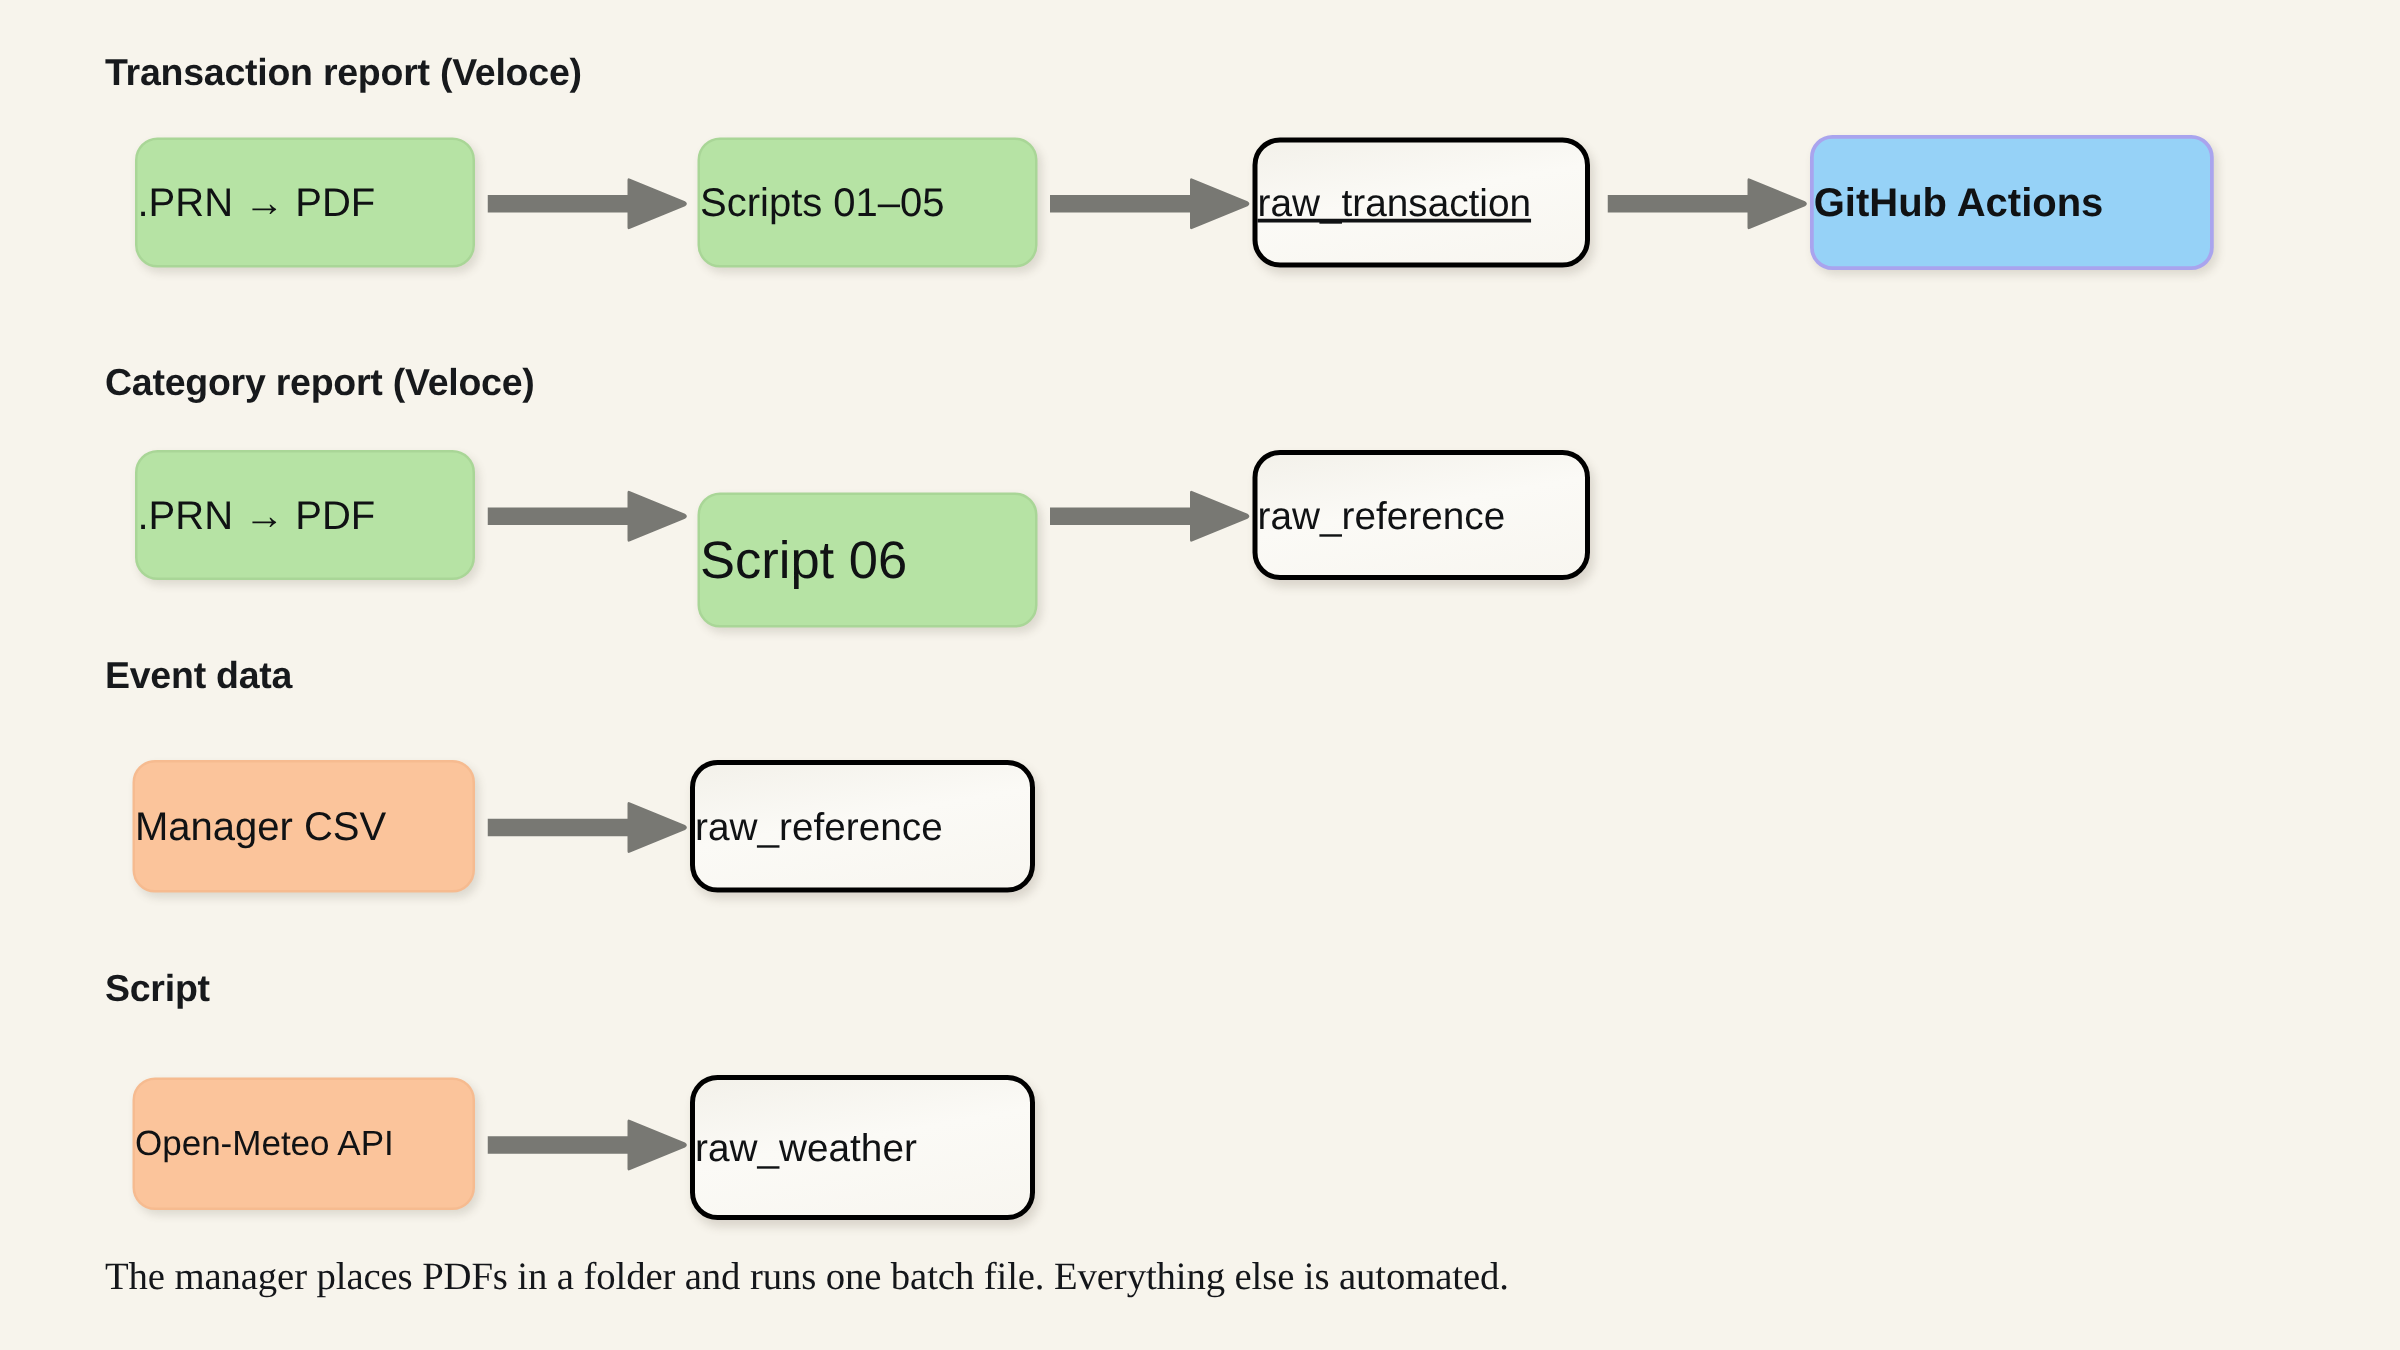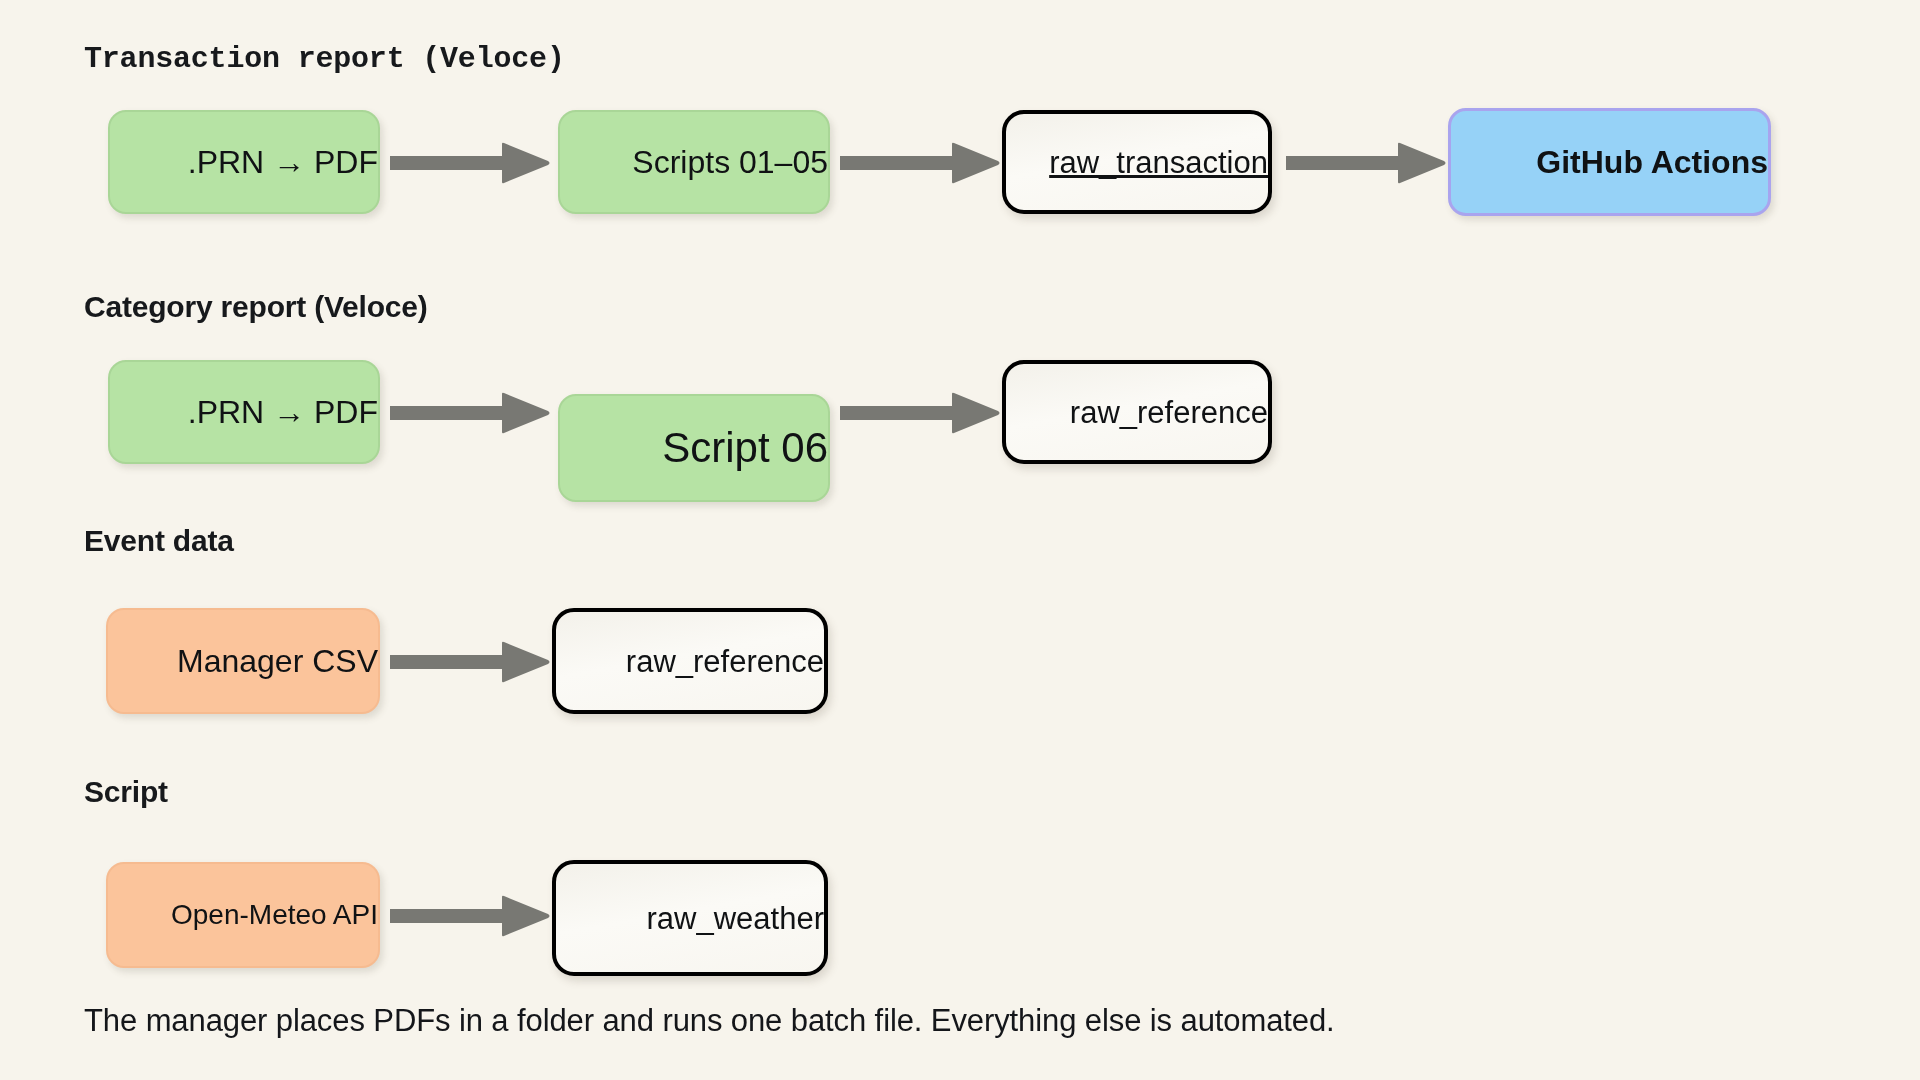--- a/index.html
+++ b/index.html
@@ -32,27 +32,26 @@
     letter-spacing: -0.2px;
     white-space: nowrap;
   }
 
   
   .node {
     position: absolute;
     box-sizing: border-box;
     display: flex;
     align-items: center;
-    justify-content: flex-end;
+    justify-content: flex-start;
     border-radius: 18px;
     color: #101214;
     white-space: nowrap;
     font-family: "Liberation Sans", sans-serif;
     line-height: 1;
-    padding-left: 28px;
   }
 
   .node.green {
     background: #b6e3a4;
     border: 2px solid #a9d697;
     box-shadow: 3px 4px 7px rgba(90, 80, 60, 0.16);
   }
 
   .node.orange {
     background: #fbc49b;
@@ -75,33 +74,33 @@
 
   
   .arrow {
     position: absolute;
   }
   .arrow svg { display: block; }
 
   
   .caption {
     position: absolute;
-    font-family: Liberation Sans, sans-serif;
+    font-family: Liberation Serif, serif;
     font-size: 31px;
     color: #14161a;
     white-space: nowrap;
     letter-spacing: -0.1px;
   }
 </style>
 </head>
 <body style="background: rgb(247, 244, 236);">
 
 <div id="canvas">
 
-  <div class="section-heading" style="left:84px; top:42px;font-family:Liberation Mono, monospace;">Transaction report (Veloce)</div>
+  <div class="section-heading" style="left:84px; top:42px;">Transaction report (Veloce)</div>
 
   <div class="node green" style="left:108px; top:110px; width:272px; height:104px; font-size:32px;">
     <span>.PRN → PDF</span>
   </div>
 
   <div class="arrow" style="left:390px; top:142px;">
     <svg width="160" height="42" viewBox="0 0 160 42">
       <path d="M0,14 L112,14 L112,2 Q112,0 114,1 L158,19 Q161,21 158,23 L114,41 Q112,42 112,40 L112,28 L0,28 Z" fill="#787873"></path>
     </svg>
   </div>

